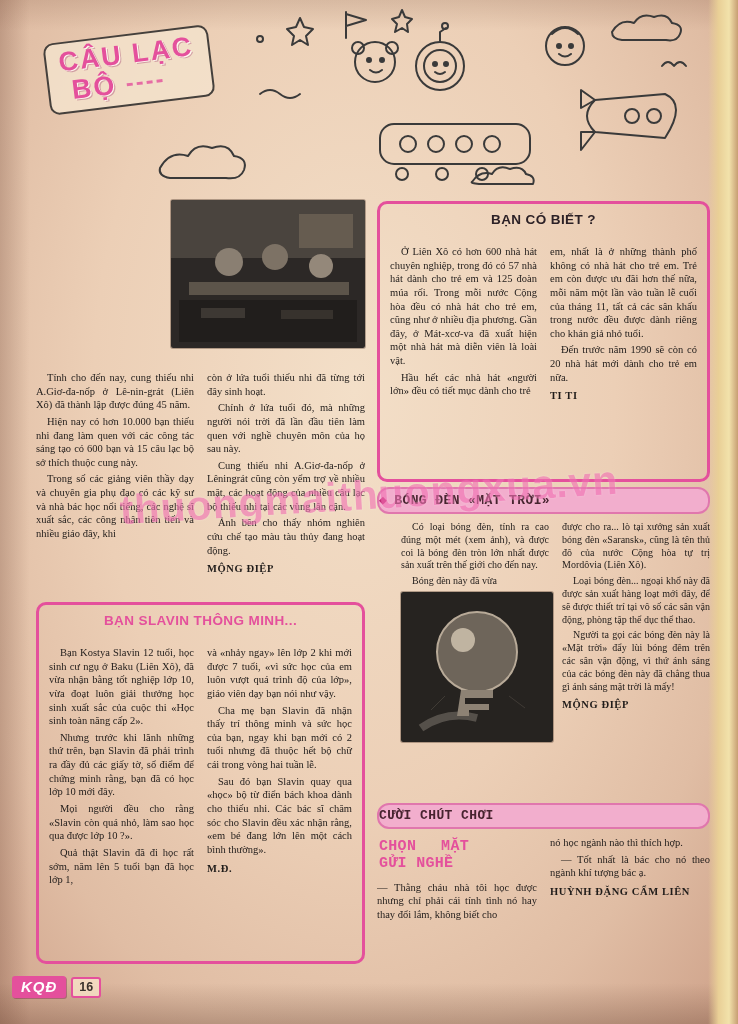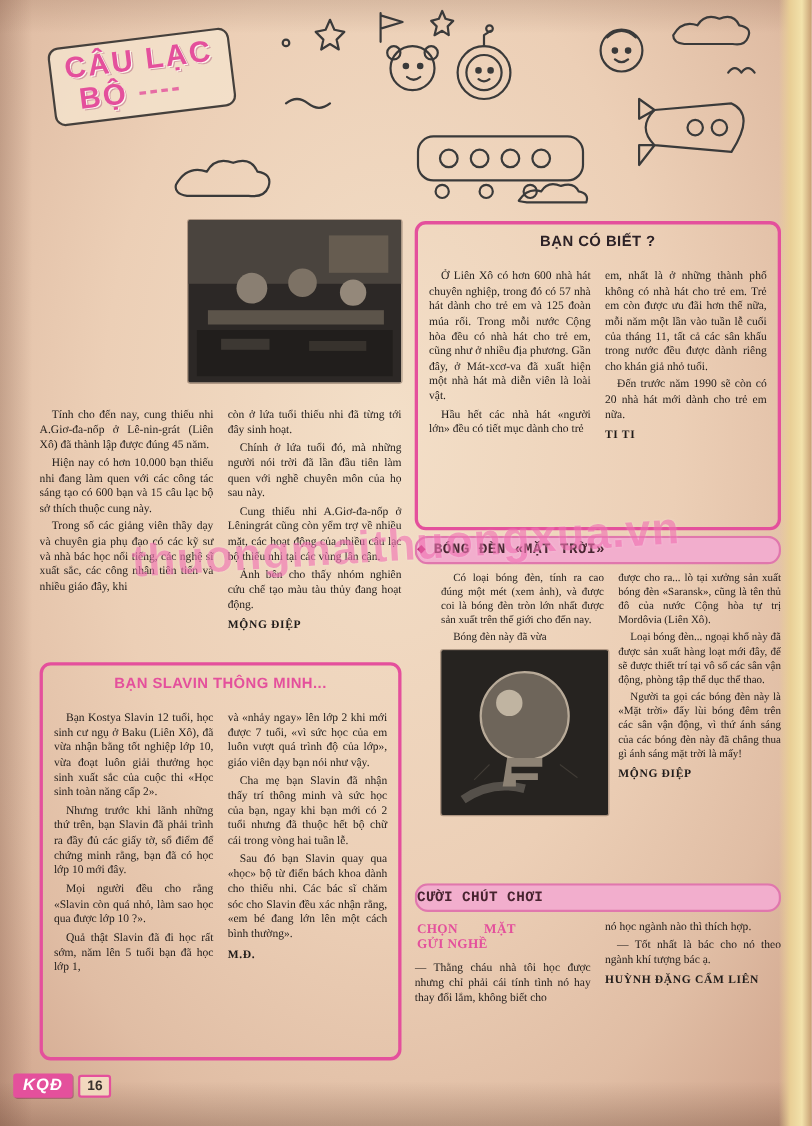--- a/index.html
+++ b/index.html
@@ -97,22 +97,22 @@
     font-size:13px; color:#47232f; padding:3px 0 4px; letter-spacing:.4px;
   }
   .diamond{ color:#c0206f; margin-right:7px; }
   .bong{ position:absolute; left:377px; top:487px; width:333px; height:313px; overflow:hidden; }
   .bong .cols{ margin-top:7px;padding-left:24px; }
   .bong .col{ font-size:10px; line-height:1.28; }
   .photo2{ width:152px; height:150px; margin-top:4px; }
   .cuoi{ position:absolute; left:377px; top:803px; width:333px; height:162px; overflow:hidden; }
   .cuoi .cols{ margin-top:7px; }
   .subtitle{
-    color:var(--pink); font-family:Liberation Serif, serif; font-weight:bold;
-    font-size:12px; line-height:1.15; width:90px; margin:2px 0 8px 2px; letter-spacing:.3px;
+    color:var(--pink); font-family:Liberation Mono, monospace; font-weight:bold;
+    font-size:15px; line-height:1.15; width:90px; margin:2px 0 8px 2px; letter-spacing:.3px;
   }
 
   
   .pfooter{ position:absolute; left:12px; top:976px; display:flex; align-items:center; }
   .kqd{
     background:var(--pink); color:#fff; font-family:"Liberation Sans", sans-serif;
     font-weight:bold; font-style:italic; font-size:15px; padding:2px 9px 3px;
     border-radius:3px; letter-spacing:1px; box-shadow:1px 1px 0 rgba(120,25,75,.4);
   }
   .pageno{

